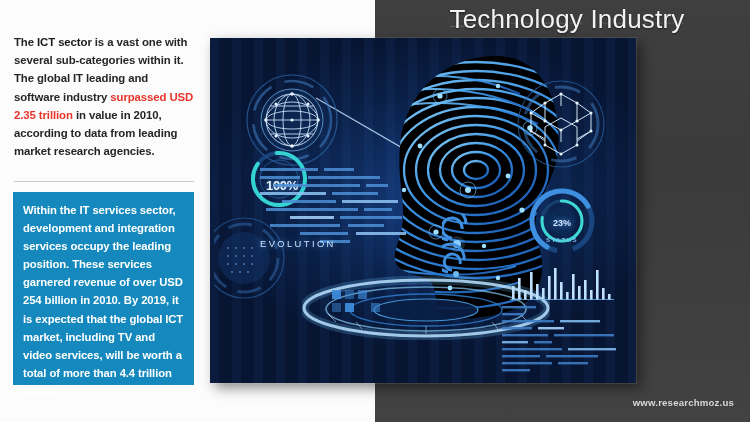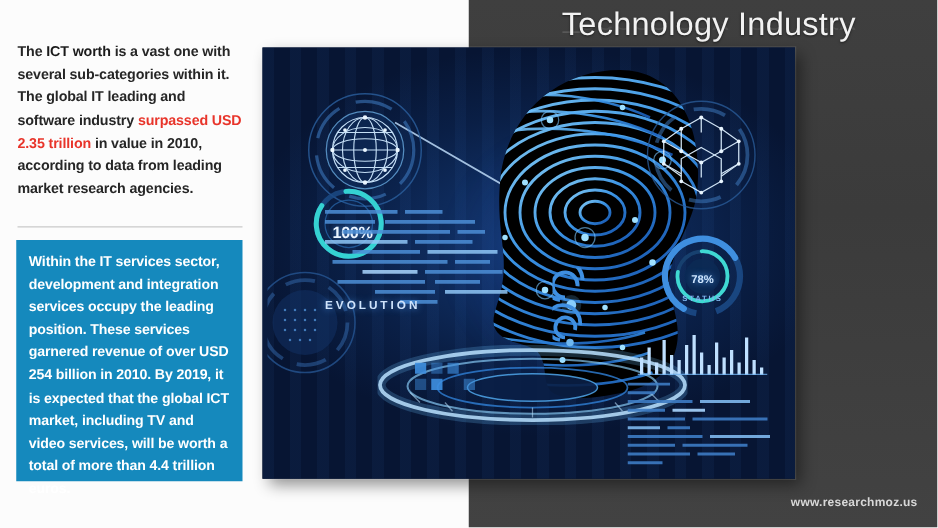--- a/index.html
+++ b/index.html
@@ -106,21 +106,21 @@
     position:absolute;left:0;top:30px;width:72px;text-align:center;
     font-size:9px;color:#cfe6ff;font-weight:600;text-shadow:0 0 6px rgba(90,170,255,.9);
   }
   .gauge-78 .sub{
     position:absolute;left:0;top:48px;width:72px;text-align:center;
     font-size:6.2px;letter-spacing:1.4px;color:#7fb6ef;font-weight:700;
   }
 
   .evolution{
     position:absolute;left:50px;top:200px;
-    font-size:9.4px;letter-spacing:2.4px;color:#cfe3fb;font-weight:700;
+    font-size:9.4px;letter-spacing:2.4px;color:#cfe3fb;font-weight:400;
     text-shadow:0 0 6px rgba(80,160,255,.8);
   }
 
   .bars-svg{position:absolute;left:300px;top:228px;width:104px;height:34px;}
   .lines-left{position:absolute;left:50px;top:128px;width:160px;height:80px;}
   .lines-right{position:absolute;left:292px;top:268px;width:120px;height:70px;}
   .wifi-icons{position:absolute;left:232px;top:176px;width:36px;height:70px;}
   .connector{position:absolute;left:100px;top:54px;width:226px;height:80px;}
   .dots-grid{position:absolute;left:122px;top:252px;width:52px;height:30px;}
   .arc-left-low{position:absolute;left:4px;top:176px;width:86px;height:86px;}
@@ -132,21 +132,21 @@
 
   <div class="dark-panel"></div>
 
   <div class="title-reflection">Technology Industry</div>
   <div class="title">Technology Industry</div>
   <div class="footer-url">www.researchmoz.us</div>
 
   <div class="left-col">
 
     <div class="para-1">
-      <span>The </span><b>ICT worth</b><span> is a vast one with several sub-categories within it. The global IT leading and software industry </span><span class="red">surpassed USD 2.35 trillion</span><span> in value in 2010, according to data from leading market research agencies.</span>
+      <span>The </span><b>ICT sector</b><span> is a vast one with several sub-categories within it. The global IT leading and software industry </span><span class="red">surpassed USD 2.35 trillion</span><span> in value in 2010, according to data from leading market research agencies.</span>
     </div>
 
     <div class="divider"></div>
 
     <div class="blue-box">
       <div class="inner">
         <span>Within the IT services sector, development and integration services occupy the leading position. These services garnered revenue of over </span><b>USD 254 billion in 2010</b><span>. By 2019, it is expected that the global ICT market, including TV and video services, will be worth a total of more than </span><b>4.4 trillion euros</b><span>.</span>
       </div>
     </div>
   </div>
@@ -304,21 +304,21 @@
     </div>
 
     <div class="gauge-78">
       <svg viewBox="0 0 72 72">
         <circle cx="36" cy="33" r="30" fill="none" stroke="#1d4f8d" stroke-width="5" opacity=".8" stroke-dasharray="36 16"></circle>
         <circle cx="36" cy="33" r="30" fill="none" stroke="#3f8fe0" stroke-width="5" stroke-dasharray="110 80" stroke-linecap="round" transform="rotate(120 36 33)"></circle>
         <circle cx="36" cy="33" r="20" fill="none" stroke="#17406f" stroke-width="3"></circle>
         <circle cx="36" cy="33" r="20" fill="none" stroke="#3fd8d2" stroke-width="3" stroke-dasharray="98 28" stroke-linecap="round" transform="rotate(-92 36 33)"></circle>
         <circle cx="36" cy="33" r="14" fill="#0c2a55" opacity=".85"></circle>
       </svg>
-      <div class="lbl">78%</div>
+      <div class="lbl">23%</div>
       <div class="sub">STATUS</div>
     </div>
 
     <svg class="arc-left-low" viewBox="0 0 86 86">
       <circle cx="30" cy="44" r="40" fill="none" stroke="#2a5d9c" stroke-width="1.2" opacity=".7"></circle>
       <circle cx="30" cy="44" r="34" fill="none" stroke="#3a74bb" stroke-width="3" opacity=".45" stroke-dasharray="24 12"></circle>
       <circle cx="30" cy="44" r="26" fill="#123164" opacity=".55"></circle>
       <g fill="#4f8fd4" opacity=".8">
         <circle cx="14" cy="34" r="1"></circle>
           <circle cx="22" cy="34" r="1"></circle>

